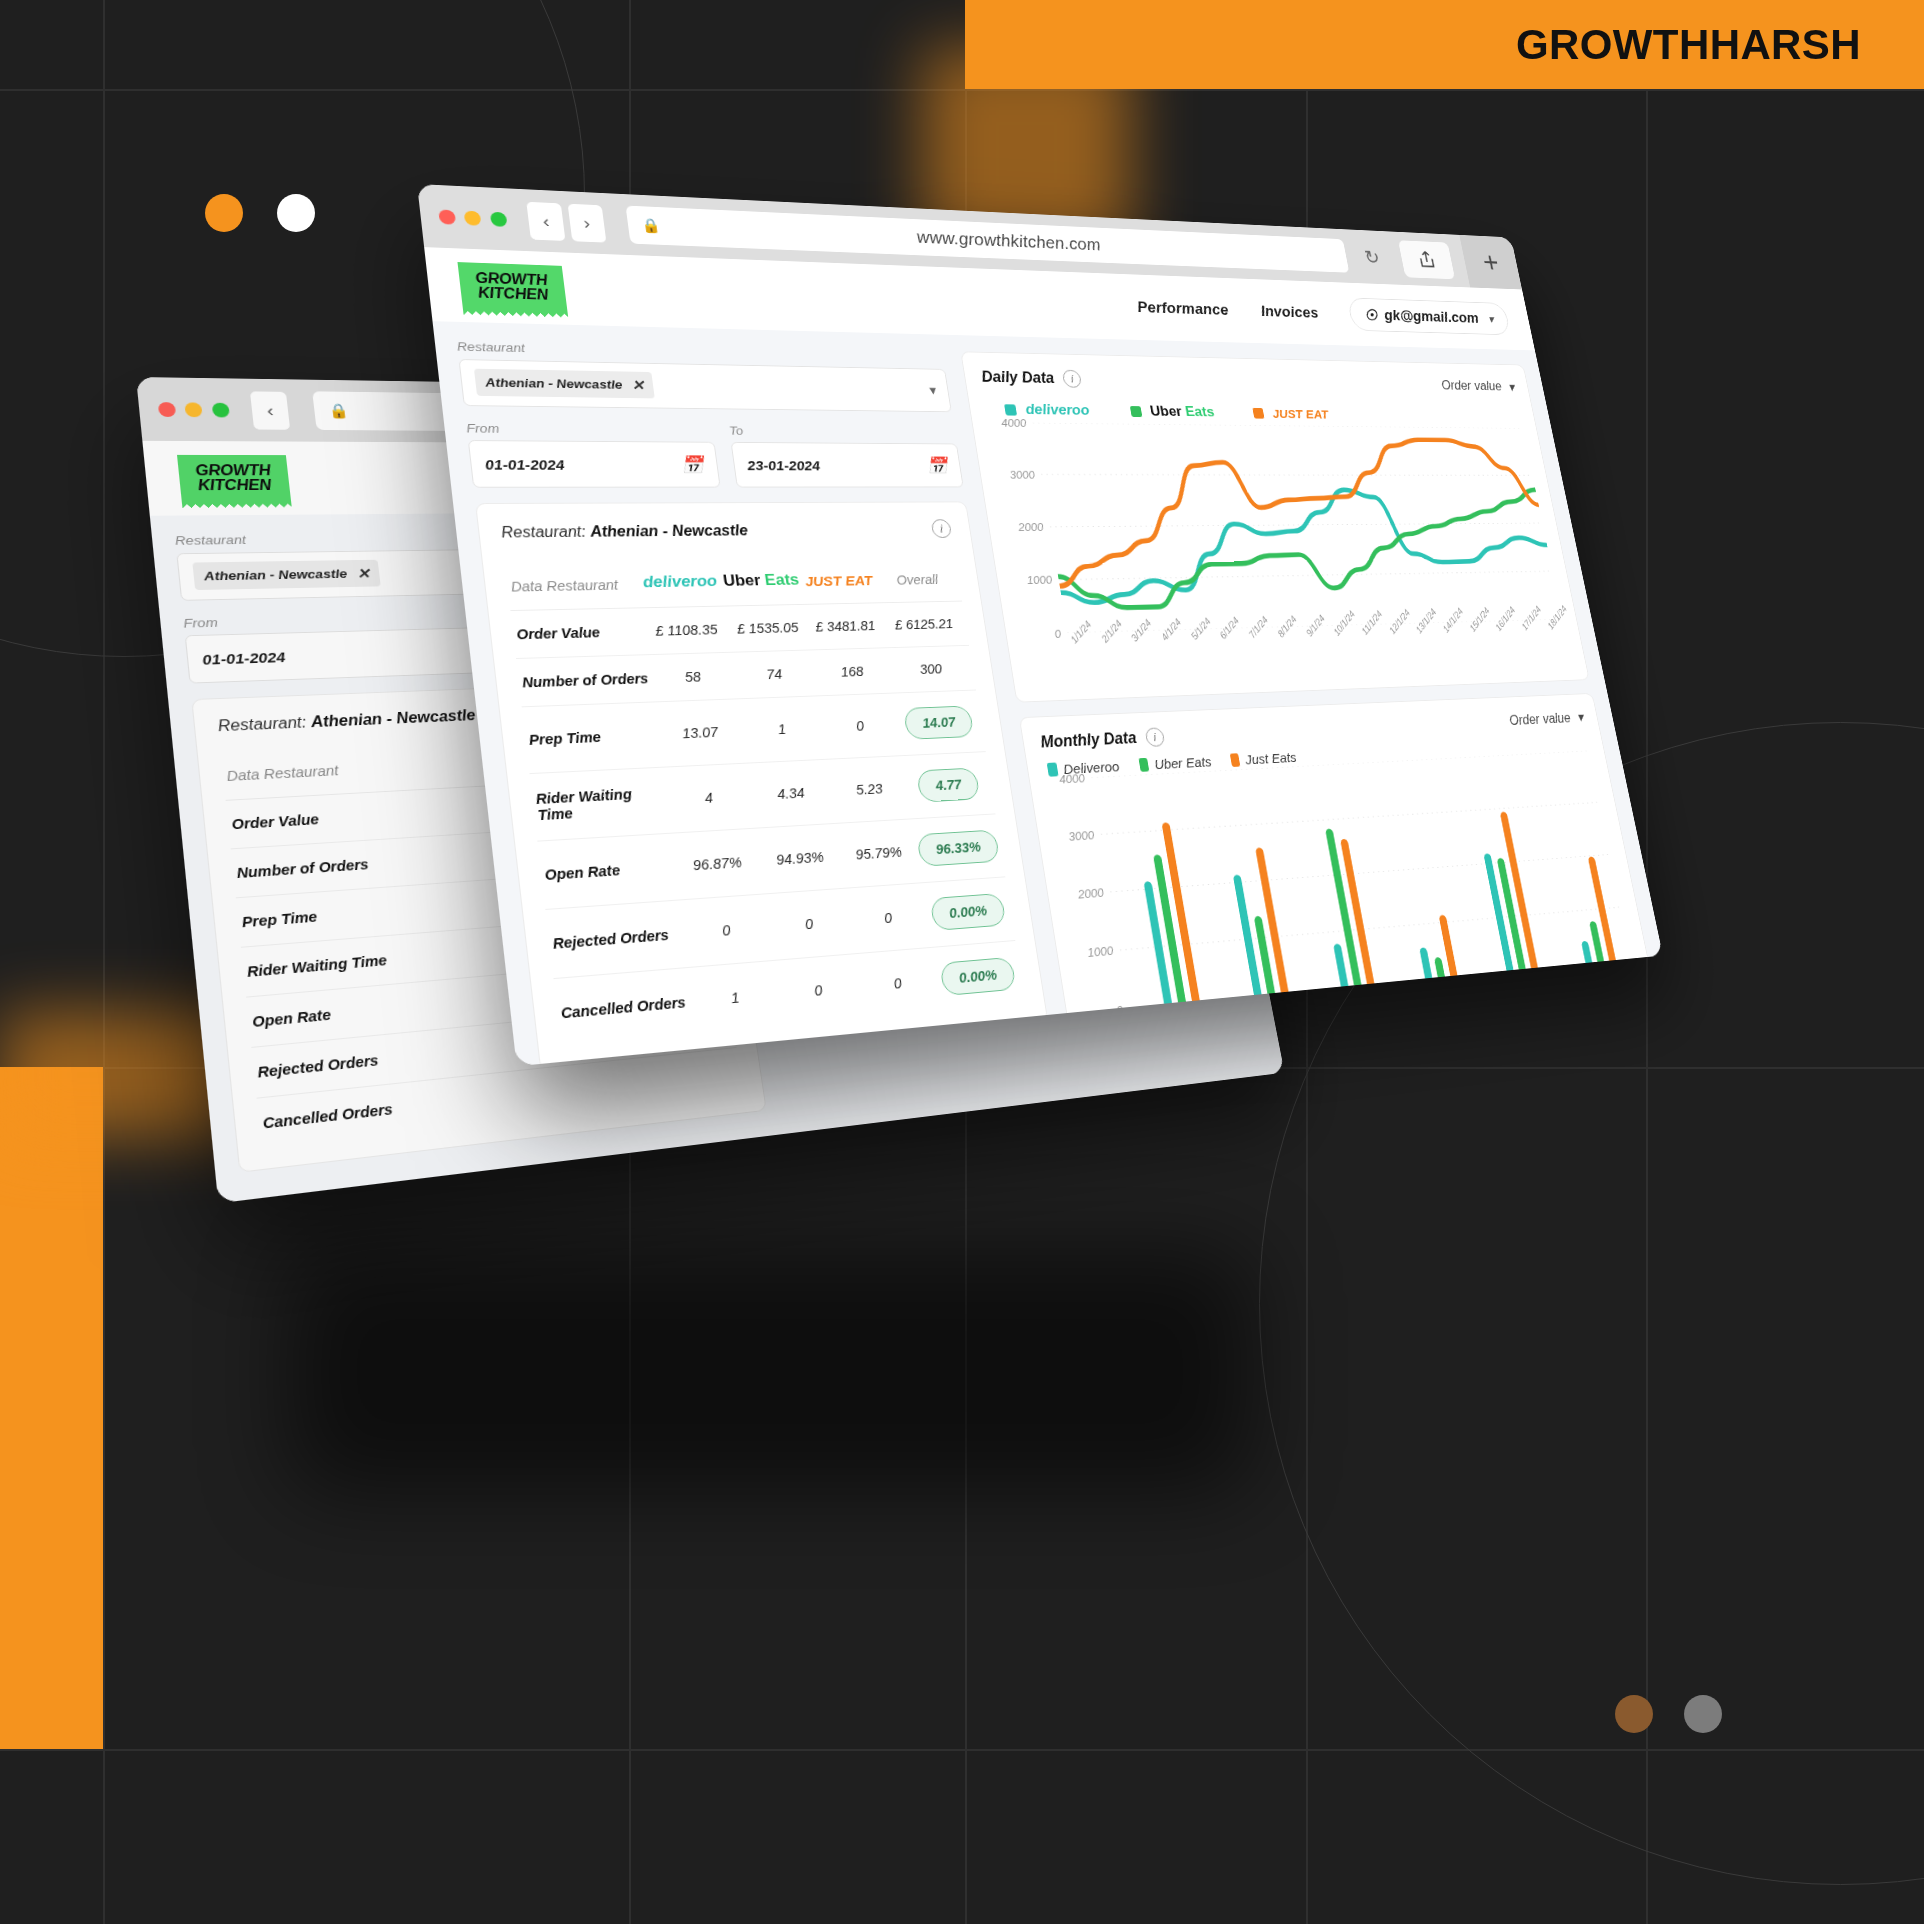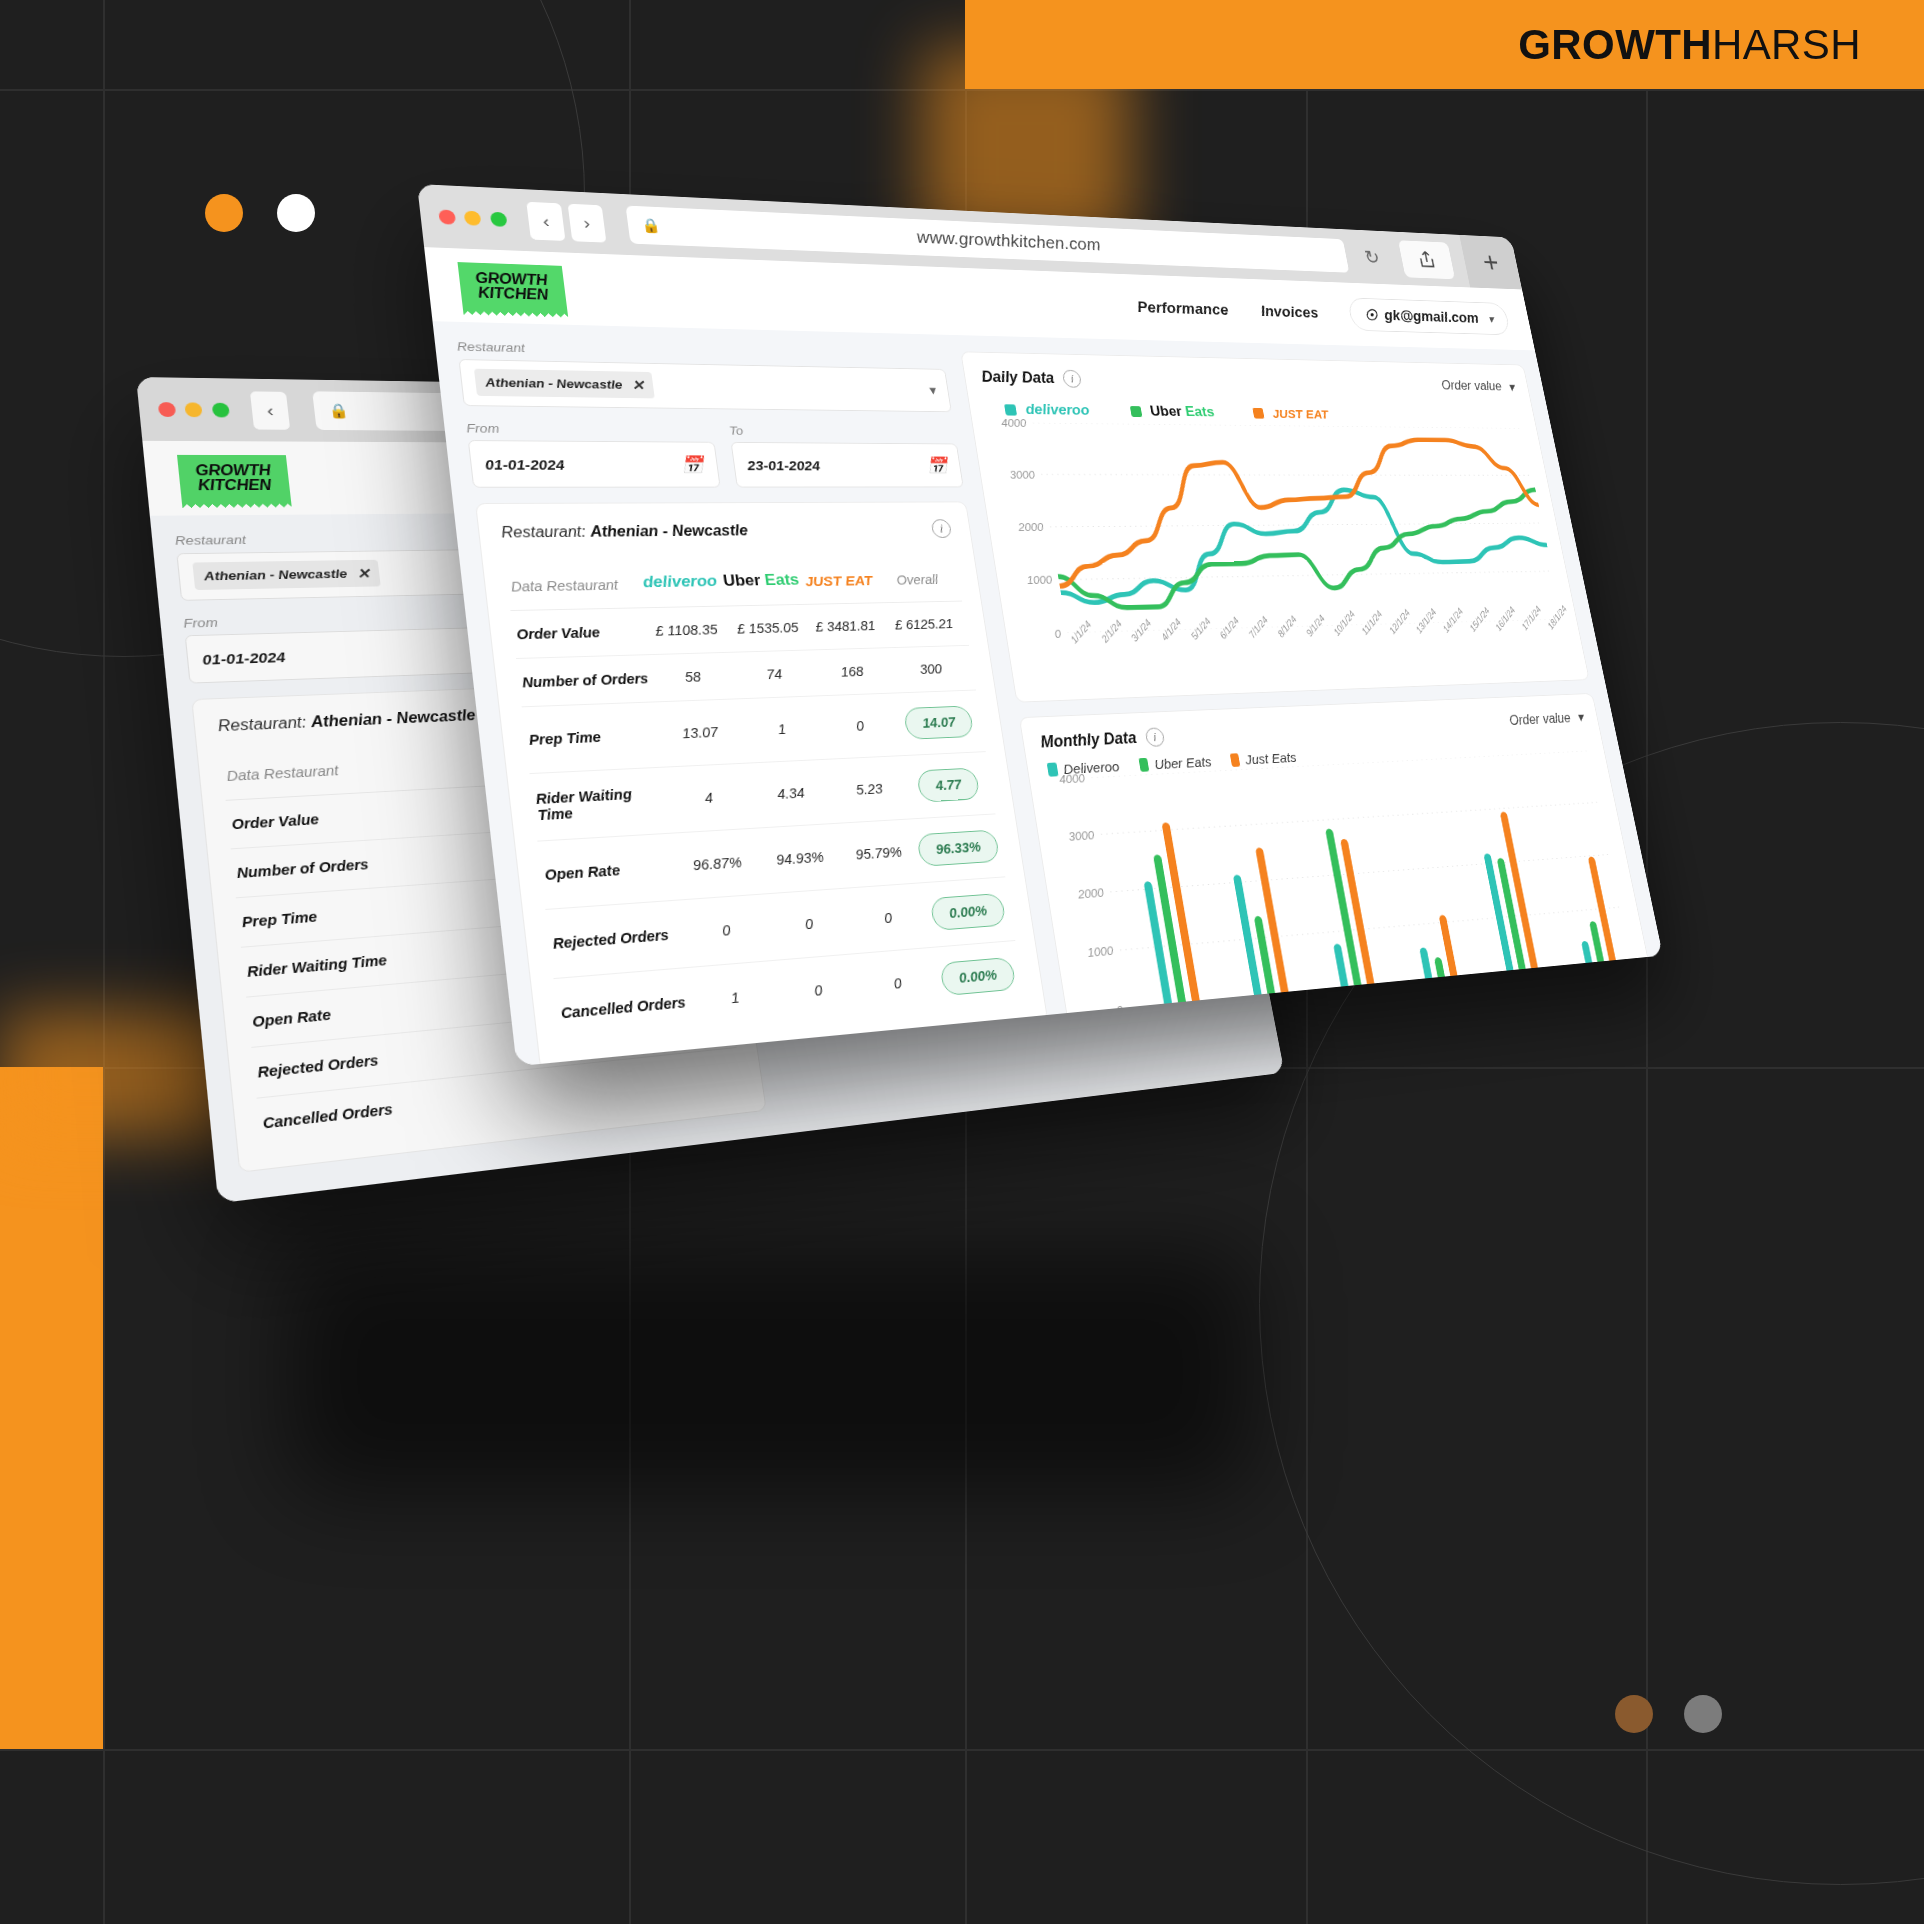--- a/index.html
+++ b/index.html
@@ -21,21 +21,21 @@
   .glow { position:absolute; filter:blur(32px); opacity:.55; }
 
   
   #brand-bar {
     position:absolute; left:965px; top:0; width:960px; height:89px;
     background:#f5931e; display:flex; align-items:center; justify-content:flex-end;
     padding-right:64px; z-index:6;
   }
   #brand-bar .bname { font-size:42px; letter-spacing:0.4px; color:#111; }
   #brand-bar .bname b { font-weight:700; }
-  #brand-bar .bname span.light { font-weight:400;margin-top:33px; }
+  #brand-bar .bname span.light { font-weight:700;margin-top:33px; }
 
   
   .dot { position:absolute; border-radius:50%; }
 
   
   #stage {
     position:absolute; left:0; top:0; width:1925px; height:1925px;
     perspective:2085px; z-index:5;
   }
   .browser {

